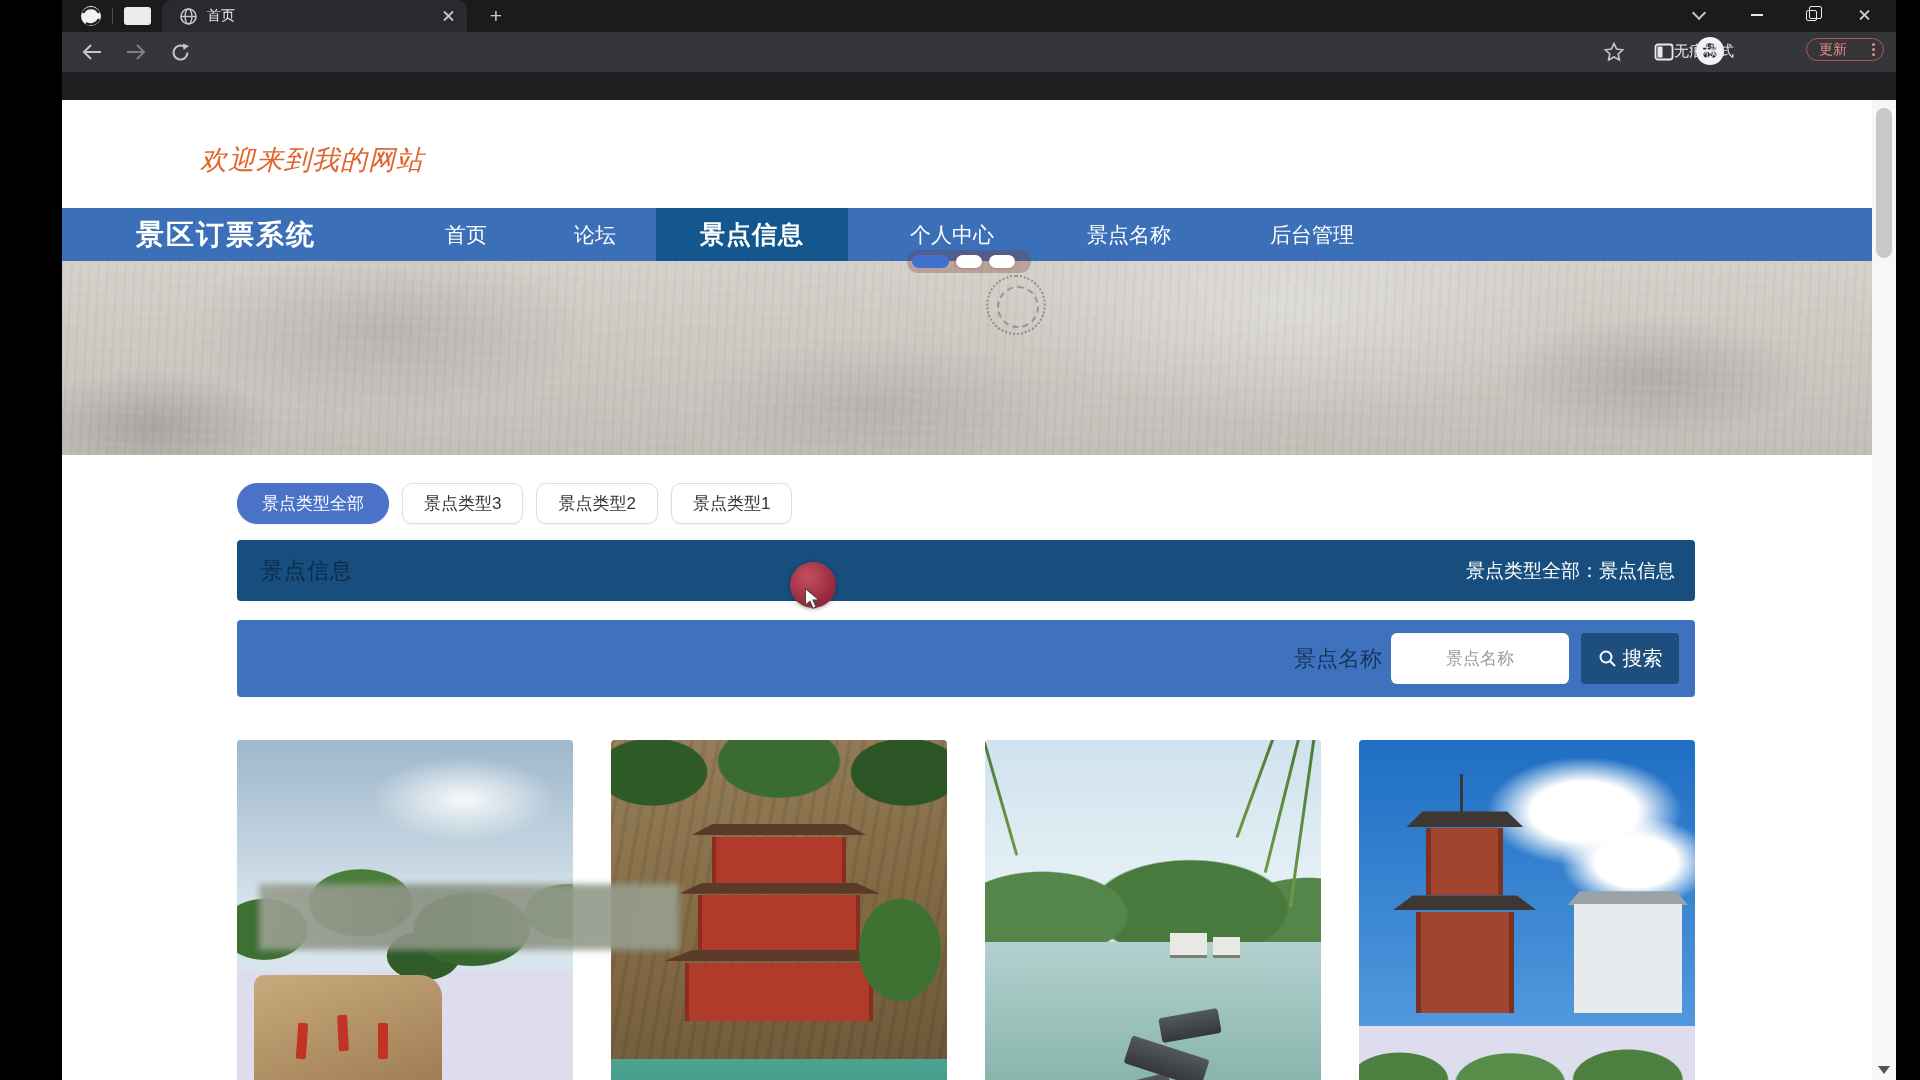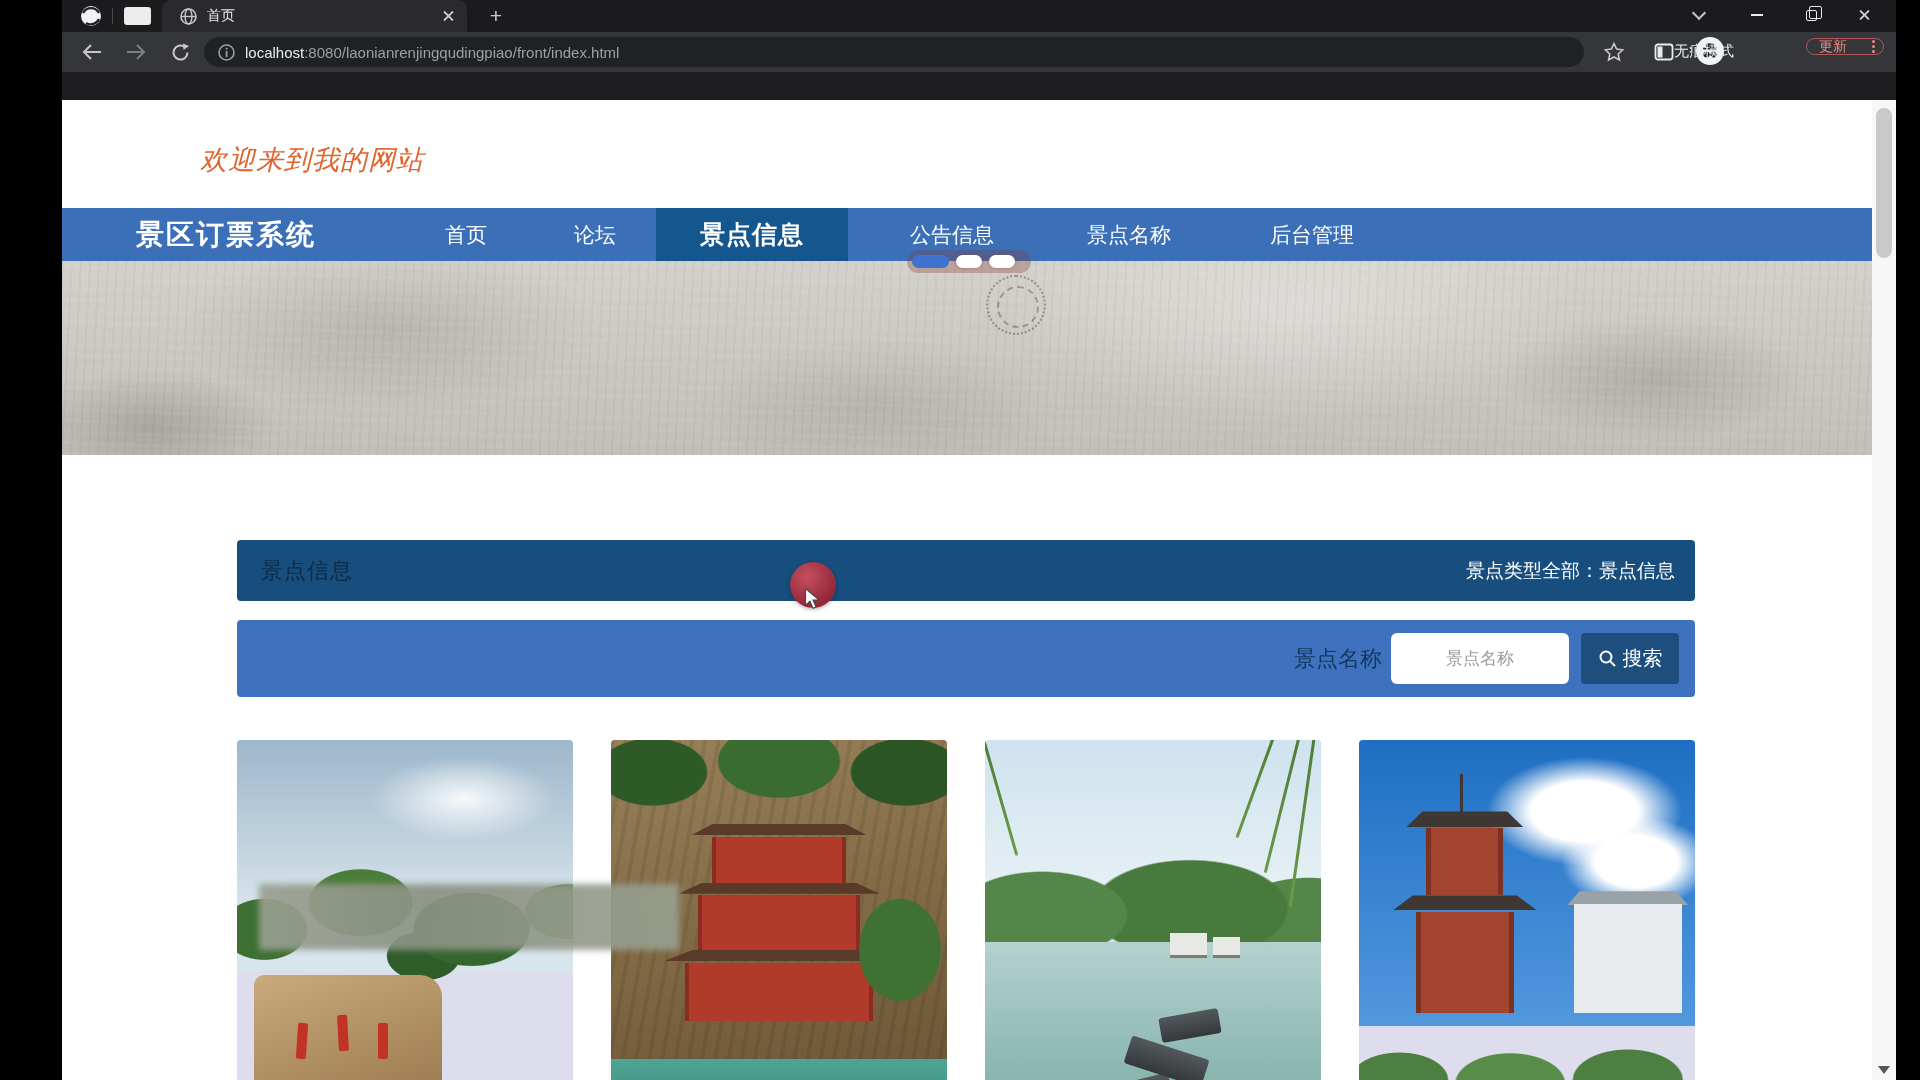--- a/index.html
+++ b/index.html
@@ -33,21 +33,21 @@
 
   .toolbar{position:absolute;left:0;top:32px;width:100%;height:40px;background:#35363a;}
   .navbtn{position:absolute;top:7px;width:28px;height:26px;display:flex;align-items:center;justify-content:center;}
   .omnibox{position:absolute;left:142px;top:5px;width:1380px;height:30px;background:#202124;border-radius:15px;display:flex;align-items:center;padding:0 14px;}
   .urltext{font-size:15px;margin-left:10px;white-space:nowrap;overflow:hidden;}
   .urltext .host{color:#e8eaed;}
   .urltext .rest{color:#9aa0a6;}
   .tool-ic{position:absolute;top:7px;width:28px;height:26px;display:flex;align-items:center;justify-content:center;}
   .incog-badge{position:absolute;left:1634px;top:5px;width:28px;height:28px;background:#f1f3f4;border-radius:50%;display:flex;align-items:center;justify-content:center;}
   .incog-label{position:absolute;left:1612px;top:10px;color:#e8eaed;font-size:15px;}
-  .update-pill{position:absolute;left:1744px;top:6px;width:78px;height:17px;border:1px solid #b4575a;border-radius:14px;display:flex;align-items:center;justify-content:space-between;padding:0 8px 0 12px;}
+  .update-pill{position:absolute;left:1744px;top:6px;width:78px;height:23px;border:1px solid #b4575a;border-radius:14px;display:flex;align-items:center;justify-content:space-between;padding:0 8px 0 12px;}
   .update-pill .upd-label{color:#e98a80;font-size:14px;}
   .kebab{display:inline-block;width:3px;height:3px;background:#e98a80;border-radius:50%;box-shadow:0 5px 0 #e98a80,0 -5px 0 #e98a80;margin-top:0;}
 
   .bookmarksbar{position:absolute;left:0;top:72px;width:100%;height:28px;background:#2e2e32;}
   .bm{position:absolute;top:4px;display:flex;align-items:center;gap:8px;}
   .bm-label{color:#dadce0;font-size:14px;}
   .folder{position:relative;width:15px;height:11px;background:#efc04b;border-radius:1.5px;}
   .folder::before{content:"";position:absolute;left:0;top:-3px;width:7px;height:3px;background:#efc04b;border-radius:1.5px 1.5px 0 0;}
   .bm-sep{position:absolute;left:1714px;top:4px;width:1px;height:18px;background:#4a4a4e;}
 
@@ -207,28 +207,20 @@
         <svg width="20" height="16" viewBox="0 0 20 16">
             <path d="M11 1 L18 8 L11 15 M18 8 H1" fill="none" stroke="#7d7f83" stroke-width="2"></path>
           </svg>
       </div>
       <div class="navbtn" style="left:104px;">
         <svg width="19" height="19" viewBox="0 0 19 19">
             <path d="M16.5 9.5 A7 7 0 1 1 13.6 3.9" fill="none" stroke="#c7c7c9" stroke-width="2"></path>
             <polygon points="12,0.5 18,3 12.5,7" fill="#c7c7c9"></polygon>
           </svg>
       </div>
-      <div class="omnibox">
-        <svg width="17" height="17" viewBox="0 0 17 17">
-            <circle cx="8.5" cy="8.5" r="7.5" fill="none" stroke="#9aa0a6" stroke-width="1.6"></circle>
-            <rect x="7.7" y="7" width="1.8" height="6" fill="#9aa0a6"></rect>
-            <rect x="7.7" y="3.8" width="1.8" height="1.8" fill="#9aa0a6"></rect>
-          </svg>
-        <span class="urltext"><span class="host">localhost</span><span class="rest">:8080/laonianrenjingqudingpiao/front/index.html</span></span>
-      </div>
       <div class="tool-ic" style="left:1538px;">
         <svg width="20" height="20" viewBox="0 0 20 20">
             <path d="M10 1.5 L12.6 7.1 L18.7 7.8 L14.2 12 L15.4 18 L10 15 L4.6 18 L5.8 12 L1.3 7.8 L7.4 7.1 Z" fill="none" stroke="#c7c7c9" stroke-width="1.6"></path>
           </svg>
       </div>
       <div class="tool-ic" style="left:1588px;">
         <svg width="20" height="20" viewBox="0 0 20 20">
             <rect x="1.5" y="2.5" width="17" height="15" rx="2.5" fill="none" stroke="#e8eaed" stroke-width="1.8"></rect>
             <rect x="3.5" y="4.5" width="5" height="11" fill="#e8eaed"></rect>
           </svg>
@@ -251,34 +243,40 @@
 
 
     <div class="page">
       <div class="welcome">欢迎来到我的网站</div>
 
       <div class="site-nav">
         <span class="brand">景区订票系统</span>
         <span class="nav-item i0">首页</span>
         <span class="nav-item i1">论坛</span>
         <span class="nav-active">景点信息</span>
-        <span class="nav-item i3">公告信息</span>
+        <span class="nav-item i3">个人中心</span>
         <span class="nav-item i4">景点名称</span>
         <span class="nav-item i5">后台管理</span>
       </div>
 
       <div class="banner">
         <div class="ornament"></div>
       </div>
       <div class="dots-wrap">
         <span class="dot active"></span>
         <span class="dot plain"></span>
         <span class="dot plain"></span>
       </div>
 
+      <div class="filters">
+        <span class="pill active">景点类型全部</span>
+        <span class="pill">景点类型3</span>
+        <span class="pill">景点类型2</span>
+        <span class="pill">景点类型1</span>
+      </div>
 
       <div class="titlebar">
         <span class="sec-title">景点信息</span>
         <span class="crumb">景点类型全部：景点信息</span>
       </div>
 
       <div class="searchbar">
         <span class="search-label">景点名称</span>
         <input class="search-input" type="text" placeholder="景点名称" style="">
         <div class="search-btn">

